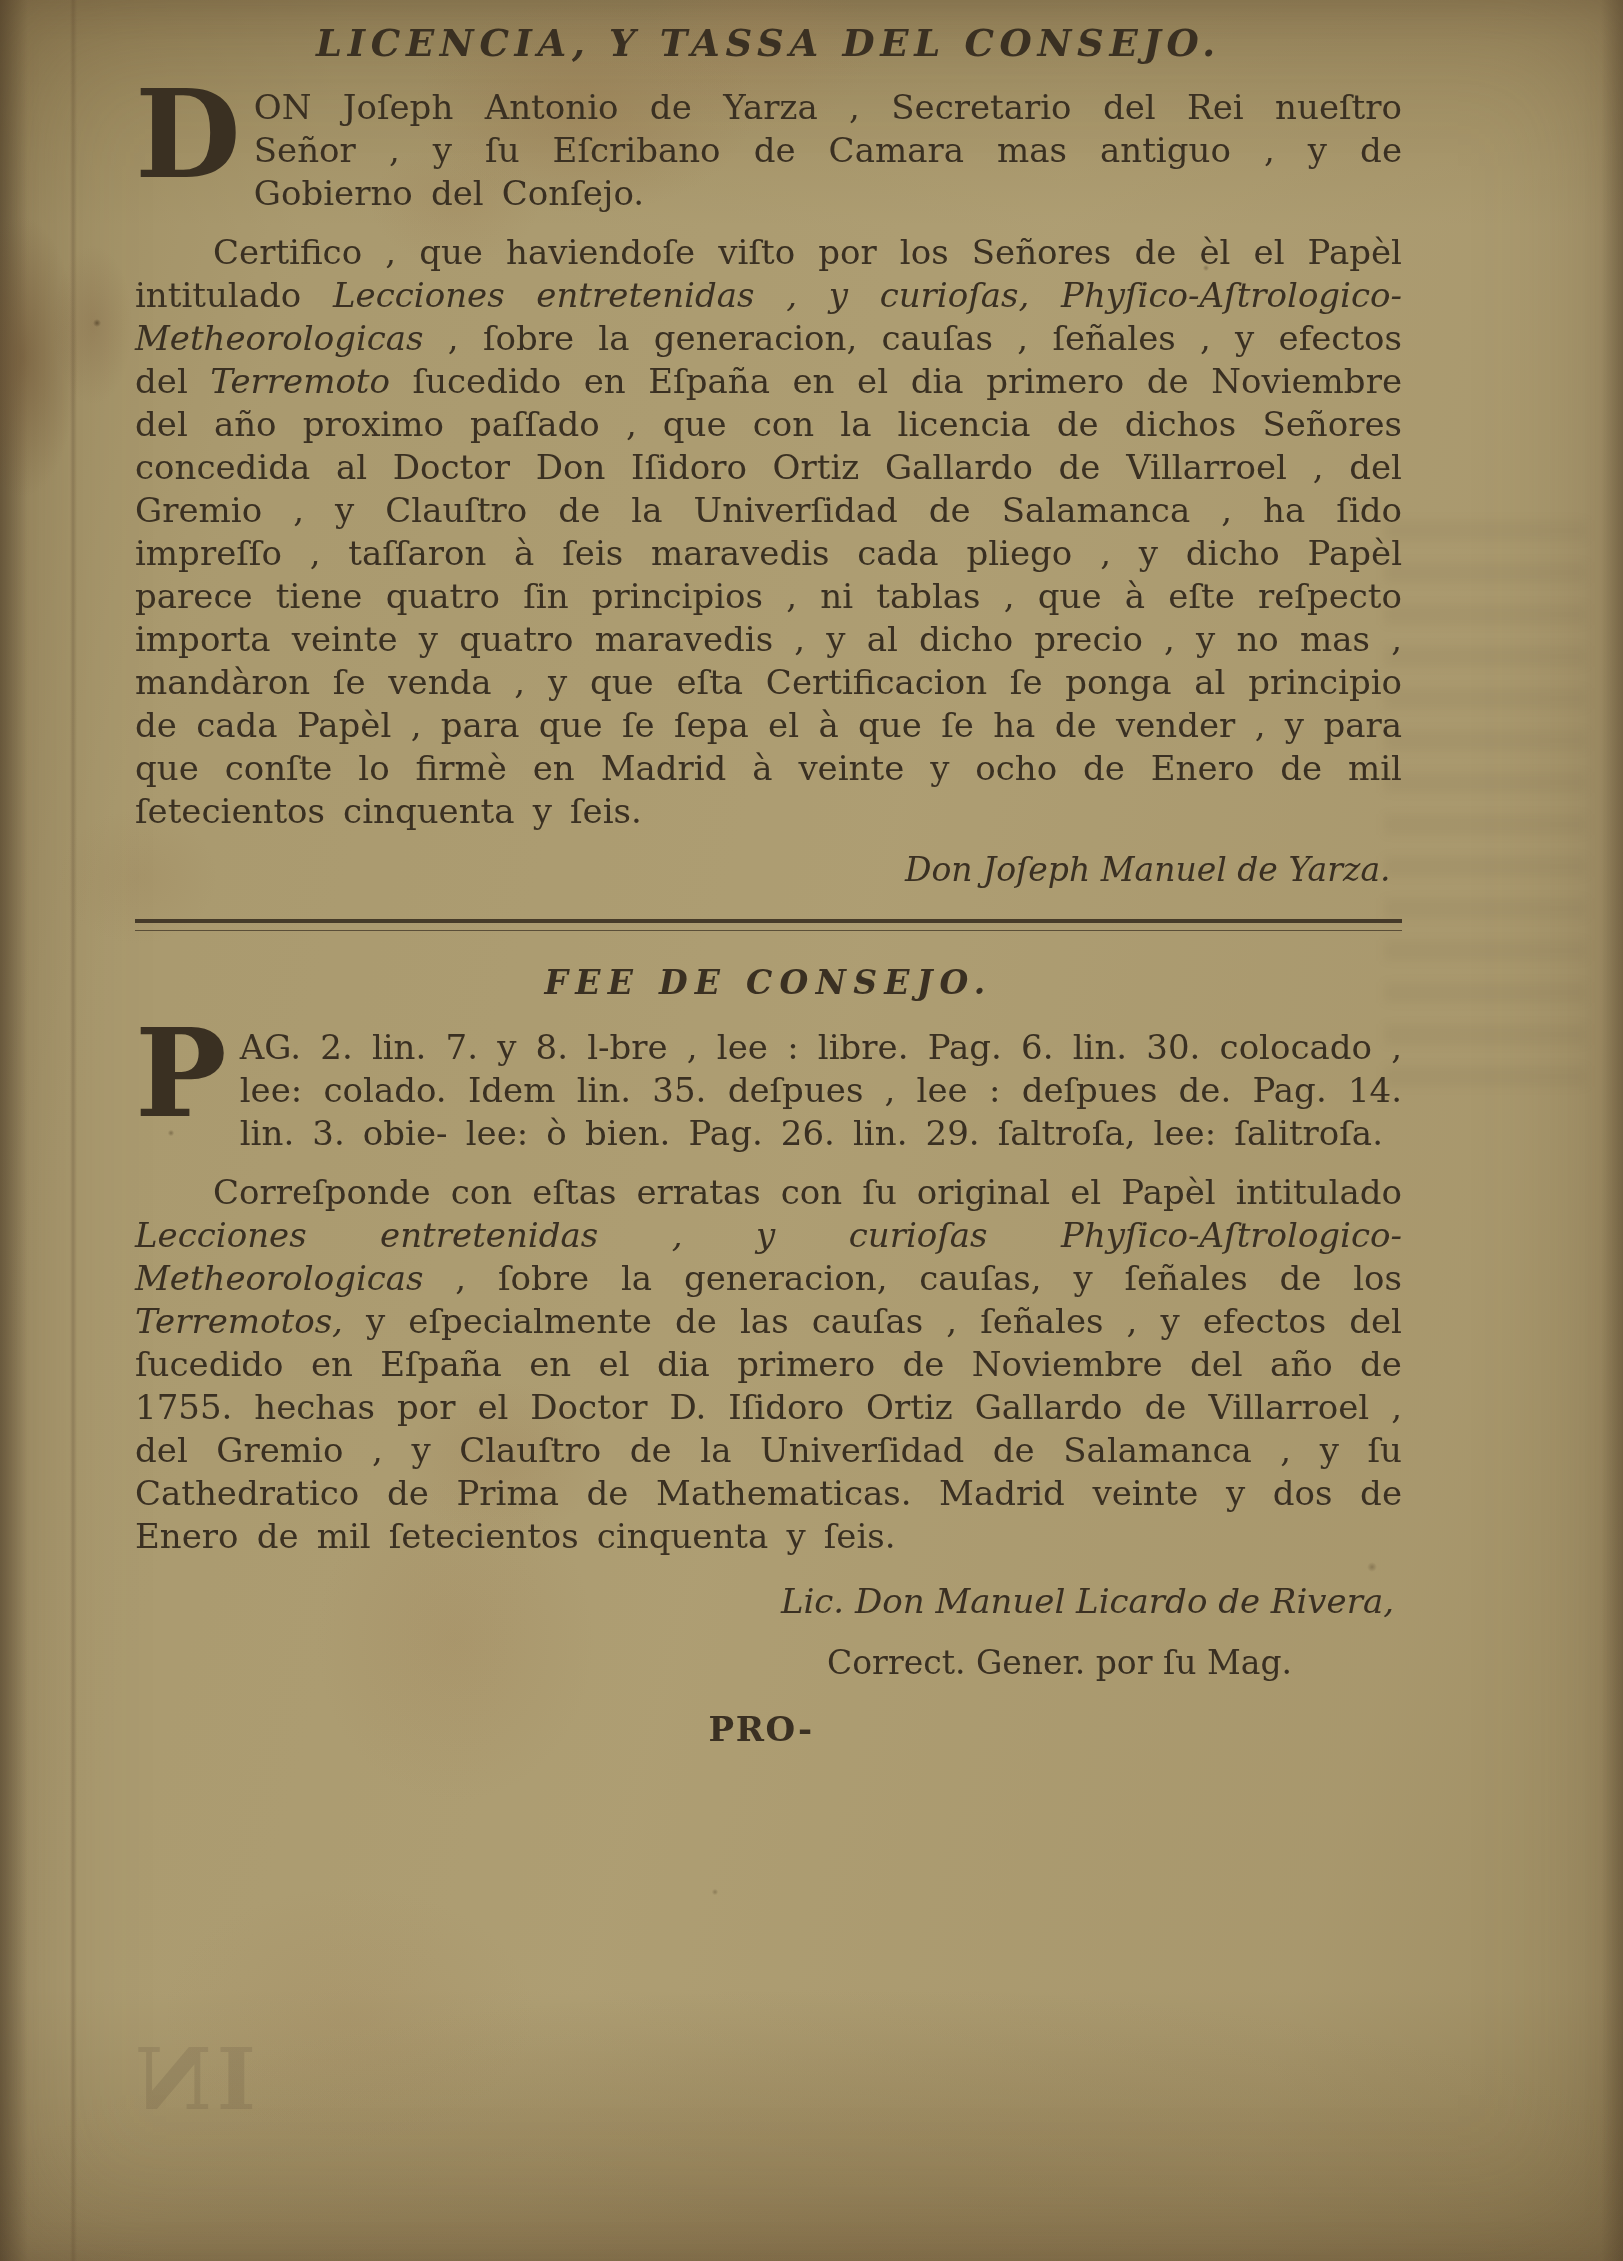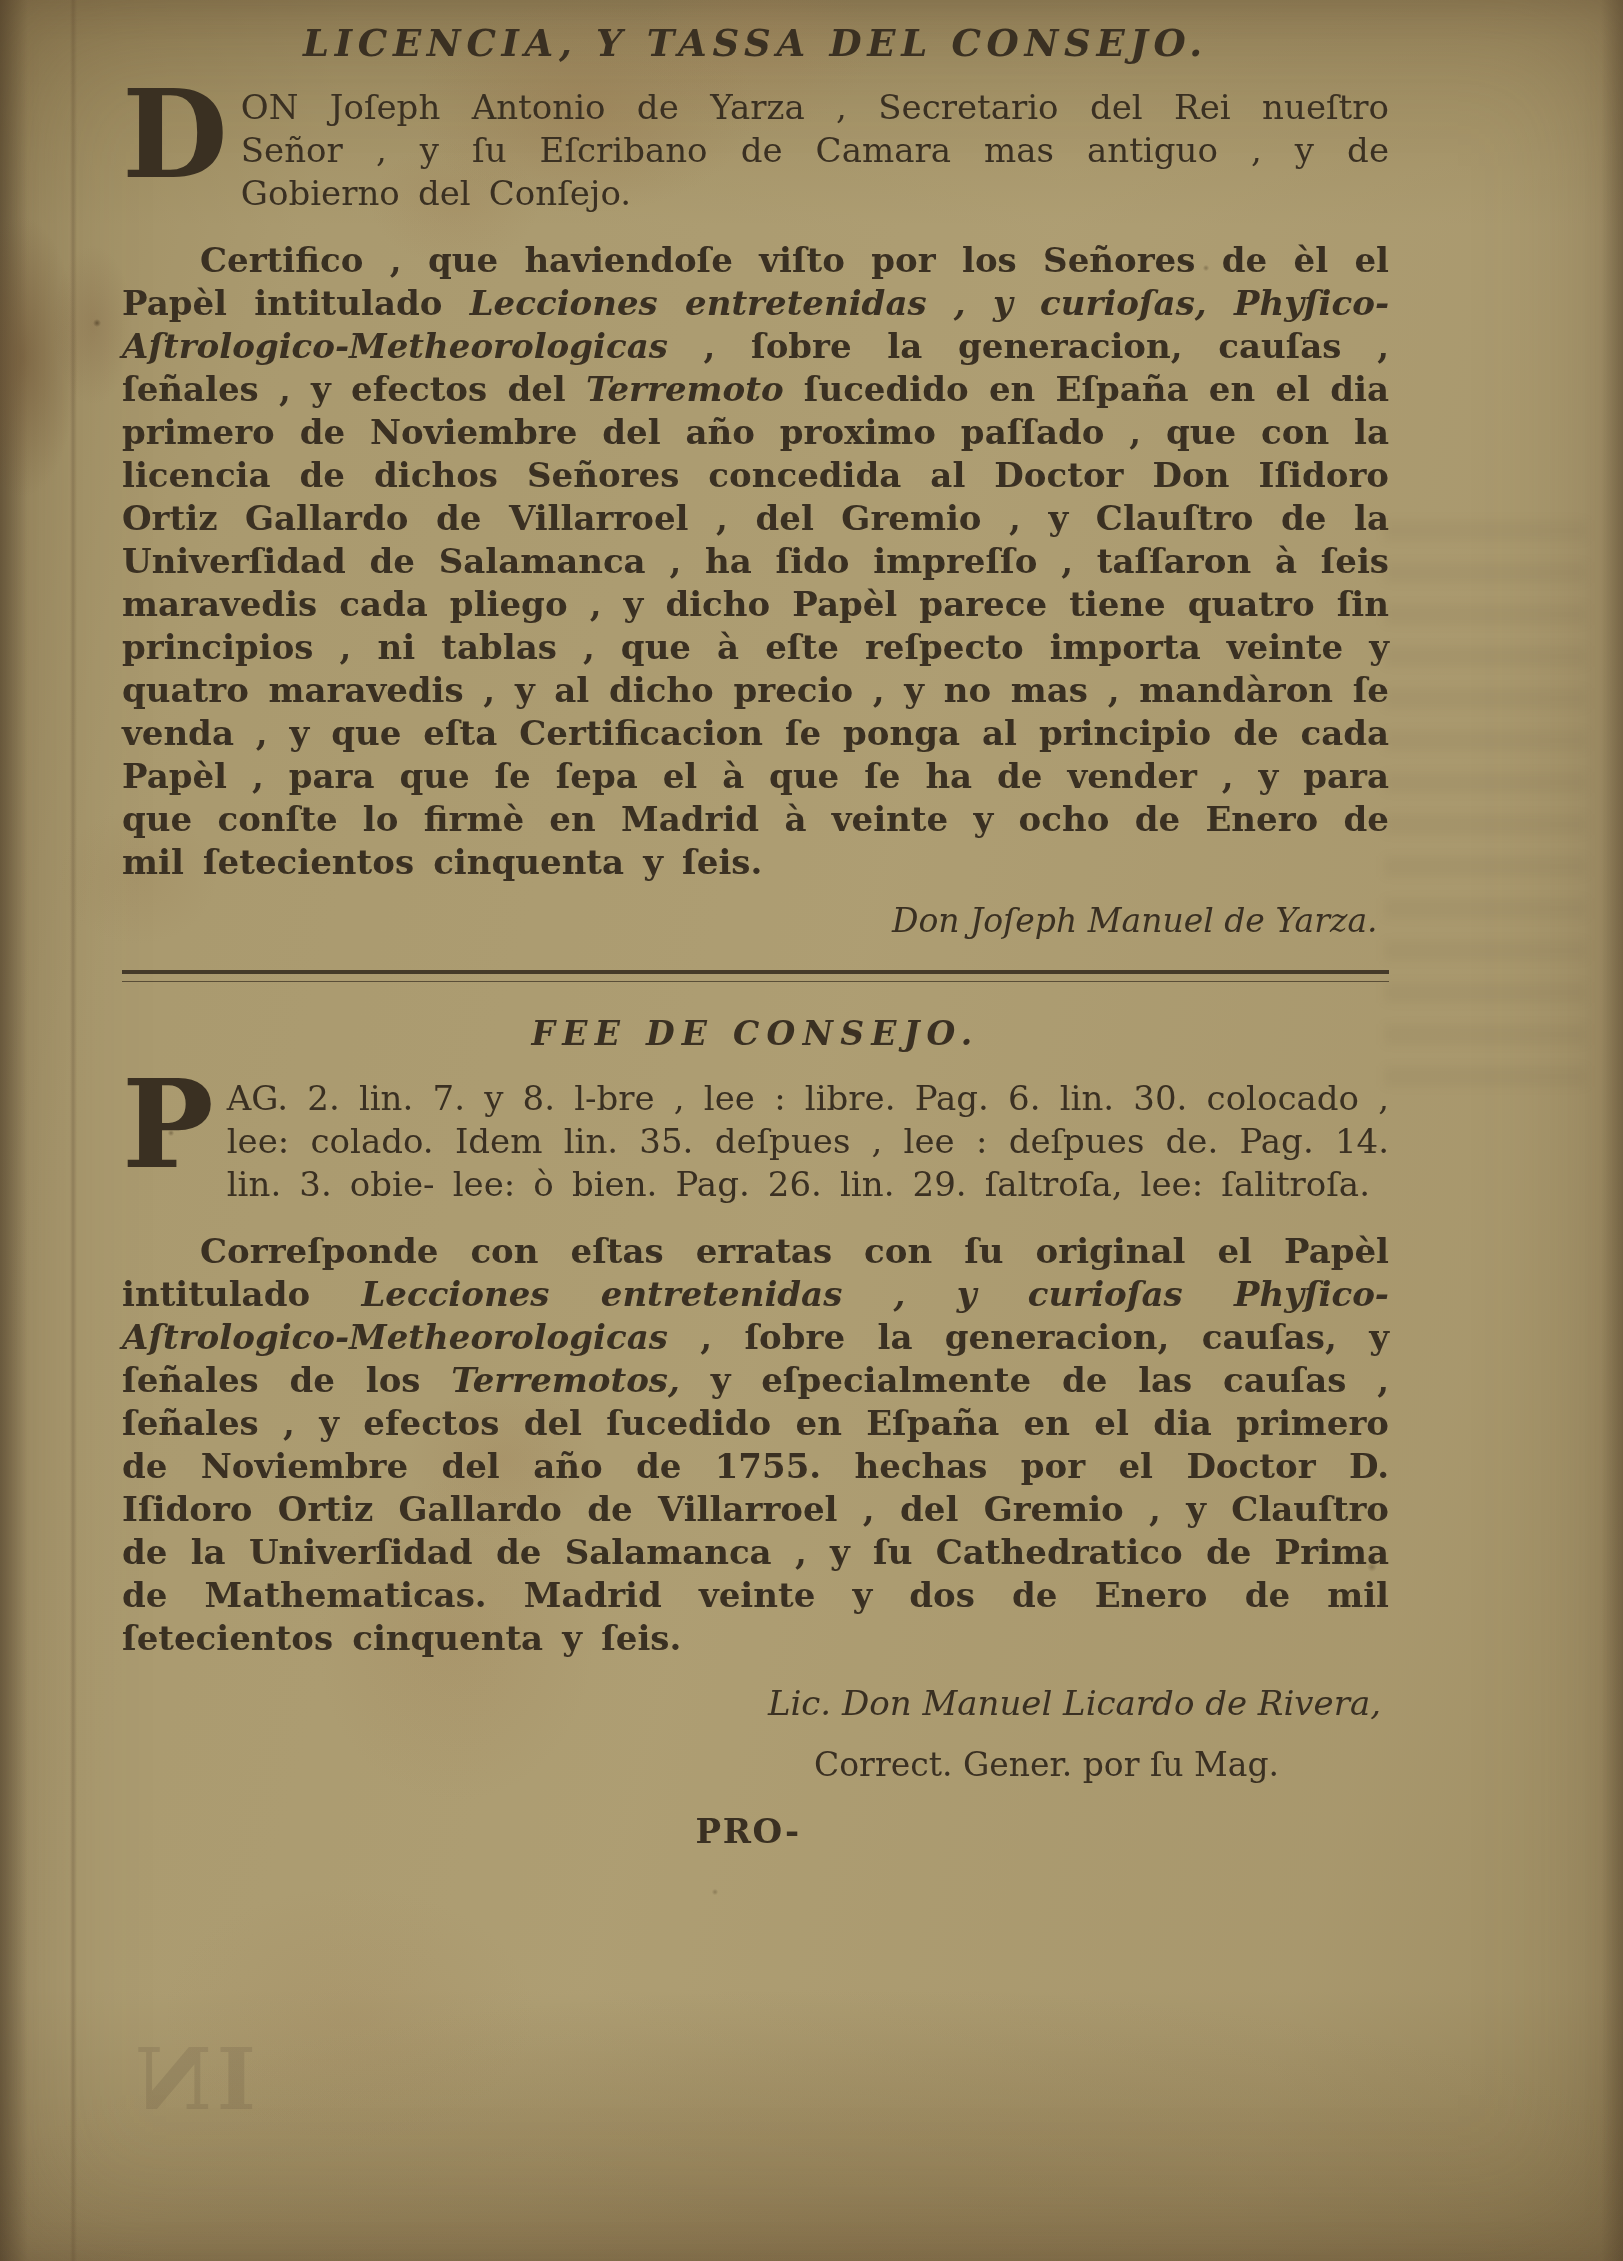--- a/index.html
+++ b/index.html
@@ -49,36 +49,36 @@
     filter:blur(4px);pointer-events:none;
   }
   .ghost-in{
     position:absolute;left:130px;top:2030px;
     font-size:84px;font-weight:bold;letter-spacing:4.9px;
     color:rgba(60,50,35,.13);
     transform:scaleX(-1);
     pointer-events:none;
   }
   .content{
-    position:absolute;left:122px;top:21px;width:1267px;
+    position:absolute;left:135px;top:21px;width:1267px;
   }
   .doc-title{
     text-align:center;
     font-style:italic;font-weight:bold;
     font-size:37px;letter-spacing:5.7px;
     margin:0 0 21px 0;
     white-space:nowrap;
   }
   .para{
     font-size:34px;line-height:43px;
     text-align:justify;
     word-spacing:7.3px;
     margin:0;
   }
-  .indent{text-indent:78px;margin-top:24px;font-weight:bold;}
+  .indent{text-indent:78px;margin-top:16px;}
   .dropcap{
     float:left;
     font-size:122px;line-height:83px;
     font-weight:bold;
     padding:6.5px 13px 0 0;
   }
   .it{font-style:italic;}
   .sig{
     font-style:italic;
     font-size:33px;line-height:43px;

